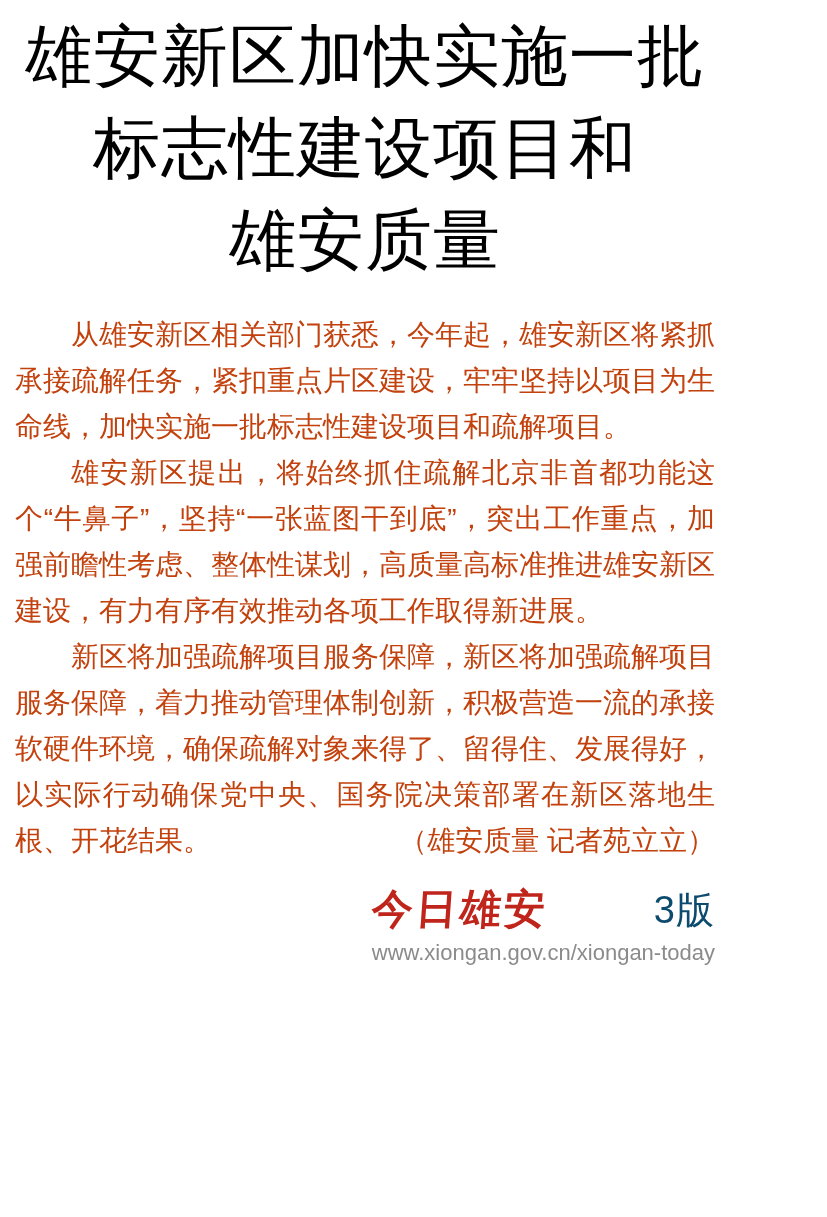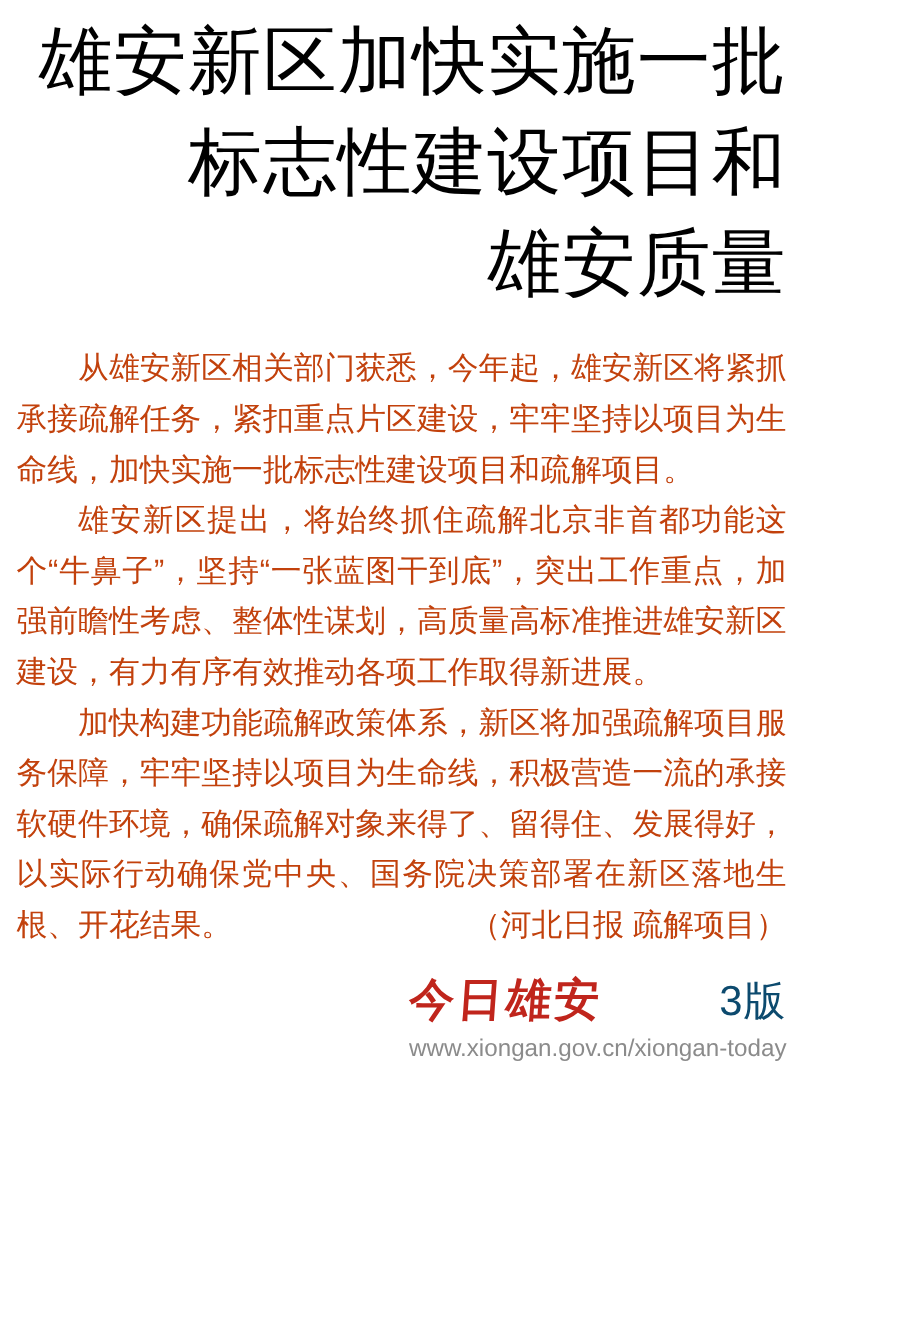--- a/index.html
+++ b/index.html
@@ -22,21 +22,21 @@
   
   .headline {
     margin: 0;
     padding-top: 10px;
     font-family: "Liberation Serif", "DejaVu Serif", serif;
     font-weight: 400;
     font-size: 67px;
     line-height: 92px;
     letter-spacing: 1px;
     color: #000000;
-    text-align: right;
+    text-align: center;
   }
   .headline .title-line { display: block; }
   
   .article-body {
     margin-top: 26px;
     font-size: 28px;
     line-height: 46px;
     color: #c2410c;
     text-align: justify;
   }
@@ -90,21 +90,21 @@
 
     <h1 class="headline">
       <span class="title-line">雄安新区加快实施一批</span>
       <span class="title-line">标志性建设项目和</span>
       <span class="title-line">雄安质量</span>
     </h1>
 
     <div class="article-body">
       <p>从雄安新区相关部门获悉，今年起，雄安新区将紧抓承接疏解任务，紧扣重点片区建设，牢牢坚持以项目为生命线，加快实施一批标志性建设项目和疏解项目。</p>
       <p>雄安新区提出，将始终抓住疏解北京非首都功能这个“牛鼻子”，坚持“一张蓝图干到底”，突出工作重点，加强前瞻性考虑、整体性谋划，高质量高标准推进雄安新区建设，有力有序有效推动各项工作取得新进展。</p>
-      <p><span>加快构建功能疏解政策体系，新区将加强疏解项目服务保障，牢牢坚持以项目为生命线，积极营造一流的承接软硬件环境，确保疏解对象来得了、留得住、发展得好，以实际行动确保党中央、国务院决策部署在新区落地生根、开花结果。</span><span class="attribution">（河北日报 疏解项目）</span></p>
+      <p><span>新区将加强疏解项目服务保障，新区将加强疏解项目服务保障，着力推动管理体制创新，积极营造一流的承接软硬件环境，确保疏解对象来得了、留得住、发展得好，以实际行动确保党中央、国务院决策部署在新区落地生根、开花结果。</span><span class="attribution">（雄安质量 记者苑立立）</span></p>
     </div>
 
     <div class="footer">
       <div class="footer-block">
         <div class="footer-row">
           <span class="logo">今日雄安</span>
           <span class="page-number">3版</span>
         </div>
         <div class="footer-url">www.xiongan.gov.cn/xiongan-today</div>
       </div>

